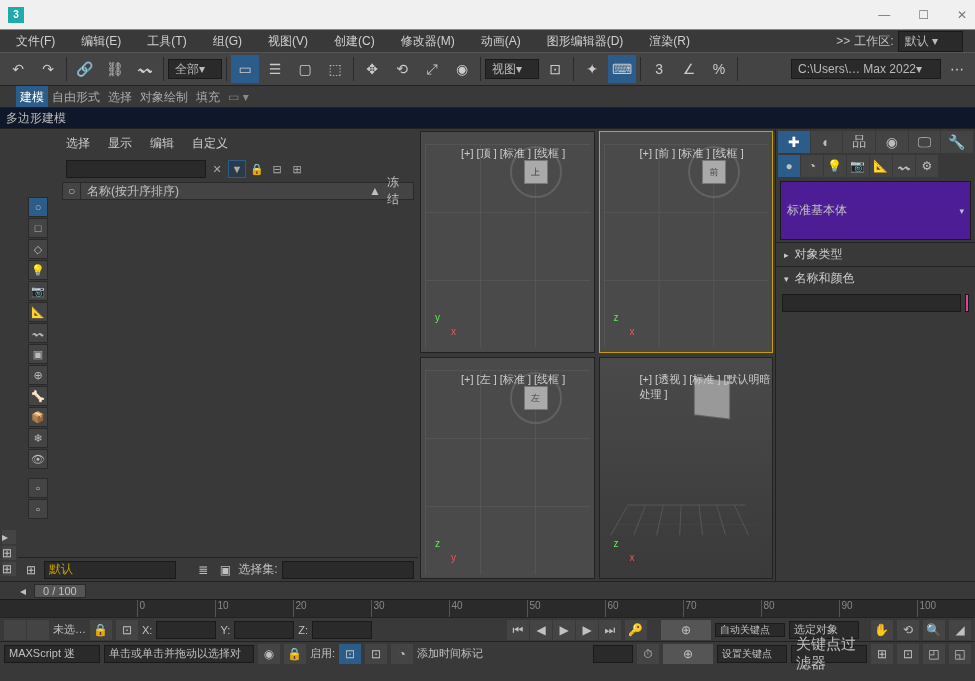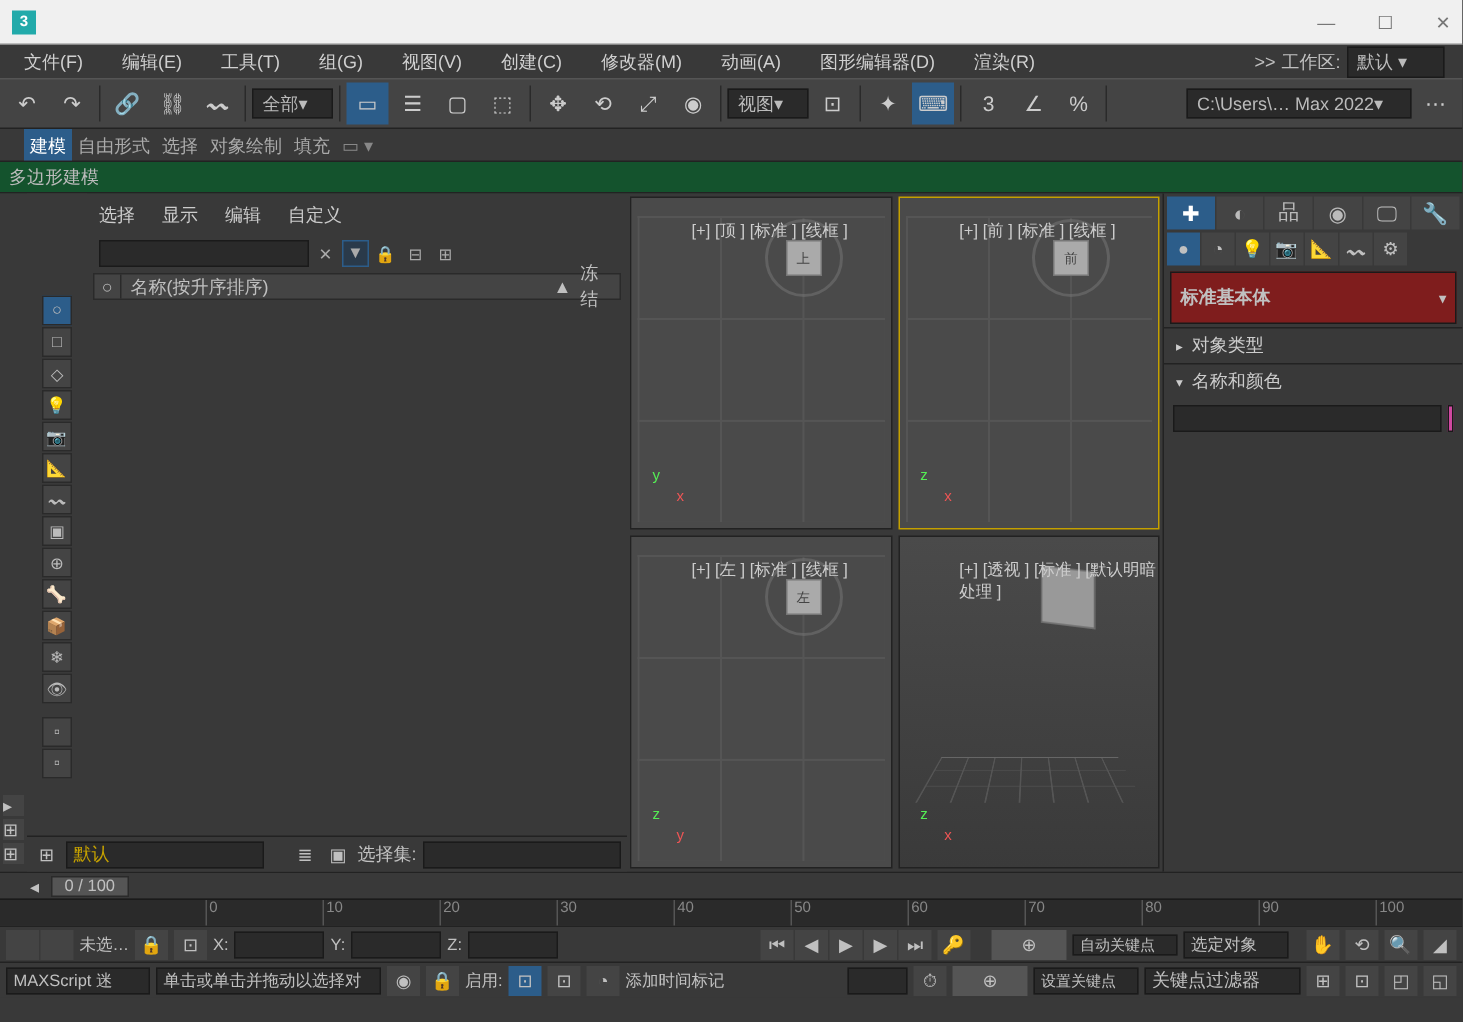--- a/index.html
+++ b/index.html
@@ -22,21 +22,21 @@
 .tbtn { width:28px; height:28px; background:#444; display:flex; align-items:center; justify-content:center; cursor:pointer; color:#ccc; font-size:14px; }
 .tbtn.hl { background:#2c5d8a; }
 .tsep { width:1px; height:24px; background:#2a2a2a; margin:0 2px; }
 .tsel { background:#2a2a2a; border:1px solid #1a1a1a; padding:1px 16px 1px 6px; color:#bbb; height:20px; display:flex; align-items:center; }
 
 
 .ribbon { height:22px; background:#393939; display:flex; align-items:stretch; border-bottom:1px solid #222; }
 .ribbon .rtab { padding:3px 4px; color:#aaa; cursor:pointer; }
 .ribbon .rtab.active { background:#2c5d8a; color:#fff; }
 .ribbon .rextra { margin-left:4px; display:flex; align-items:center; color:#888; }
-.subribbon { height:21px; background:#14532d; display:flex; align-items:center; padding:0 6px; color:#bbb; border-bottom:1px solid #222;}
+.subribbon { height:21px; background:#0f172a; display:flex; align-items:center; padding:0 6px; color:#bbb; border-bottom:1px solid #222;}
 
 
 .mainarea { display:flex; height:452px; }
 
 
 .leftpanel { width:400px; background:#393939; display:flex; flex-direction:column; }
 .leftbar { width:40px; background:#393939; display:flex; flex-direction:column; align-items:center; padding-top:68px; gap:0; }
 .leftbar .lbtn { width:20px; height:20px; background:#444; border:1px solid #2a2a2a; margin-bottom:1px; display:flex; align-items:center; justify-content:center; font-size:11px; color:#bbb; cursor:pointer;}
 .leftbar .lbtn.active { background:#2c5d8a; }
 
@@ -76,21 +76,21 @@
 .vcring { position:absolute; inset:4px; border:2px solid #777; border-radius:50%; opacity:.5;}
 
 
 .rightpanel { width:200px; background:#393939; border-left:1px solid #222; display:flex; flex-direction:column; }
 .cmdtabs { display:flex; height:26px; padding:2px; gap:1px; }
 .cmdtabs .ct { flex:1; background:#444; display:flex; align-items:center; justify-content:center; font-size:14px; color:#bbb; cursor:pointer; }
 .cmdtabs .ct.active { background:#2c5d8a; color:#fff; }
 .subcats { display:flex; height:24px; padding:0 2px; gap:1px; }
 .subcats .sc { width:22px; height:22px; background:#444; display:flex; align-items:center; justify-content:center; cursor:pointer; font-size:12px; }
 .subcats .sc.active { background:#2c5d8a; }
-.catsel { margin:2px 4px; background:#7f1d1d; border:1px solid #1a1a1a; padding:8px 6px; display:flex; align-items:center;font-weight:bold; }
+.catsel { margin:2px 4px; background:#4c1d95; border:1px solid #1a1a1a; padding:20px 6px; display:flex; align-items:center; }
 .catsel::after { content:"▾"; margin-left:auto; font-size:9px; }
 .rollhdr { background:#393939; padding:3px 8px; color:#ccc; display:flex; align-items:center; gap:6px; border-top:1px solid #222; cursor:pointer;}
 .rollhdr::before { content:"▸"; font-size:9px; }
 .rollhdr.open::before { content:"▾"; }
 .rollbody { padding:4px 6px; display:flex; gap:4px; align-items:center; }
 .rollbody input { flex:1; background:#2a2a2a; border:1px solid #1a1a1a; height:18px; }
 .clrswatch { width:18px; height:18px; background:#d048a0; border:1px solid #1a1a1a; cursor:pointer;}
 
 
 .tslider { height:18px; background:#393939; display:flex; align-items:center; padding:0 20px; border-top:1px solid #222; }
@@ -402,18 +402,18 @@
   <span>启用:</span>
   <div class="sbtn active">⊡</div>
   <div class="sbtn">⊡</div>
   <div class="sbtn">◔</div>
   <span>添加时间标记</span>
   <div style="flex:1"></div>
   <div class="statbox" style="width:40px"></div>
   <div class="sbtn">⏱</div>
   <div class="sbtn" style="width:50px; background:#555">⊕</div>
   <div class="statbox" style="width:70px;font-size:10px">设置关键点</div>
-  <div class="statbox" style="width:104px;font-size:12px">关键点过滤器</div>
+  <div class="statbox" style="width:76px;font-size:15px">关键点过滤器</div>
   <div class="sbtn">⊞</div>
   <div class="sbtn">⊡</div>
   <div class="sbtn">◰</div>
   <div class="sbtn">◱</div>
 </div>
 
 </body></html>

